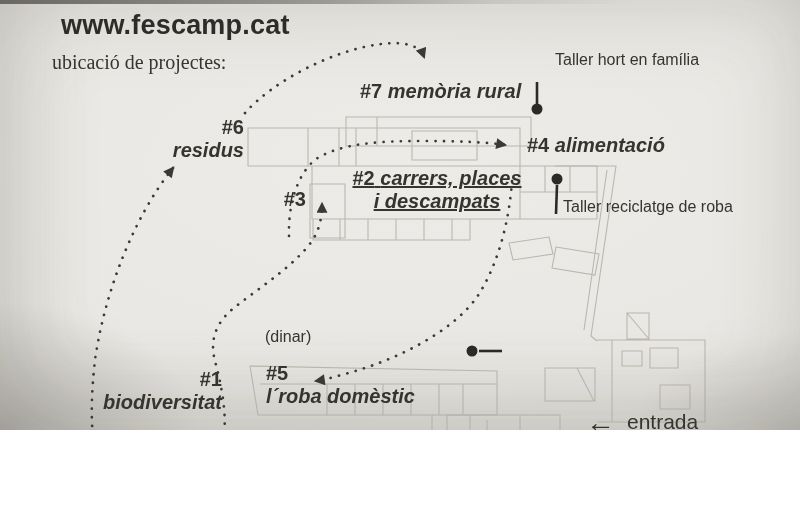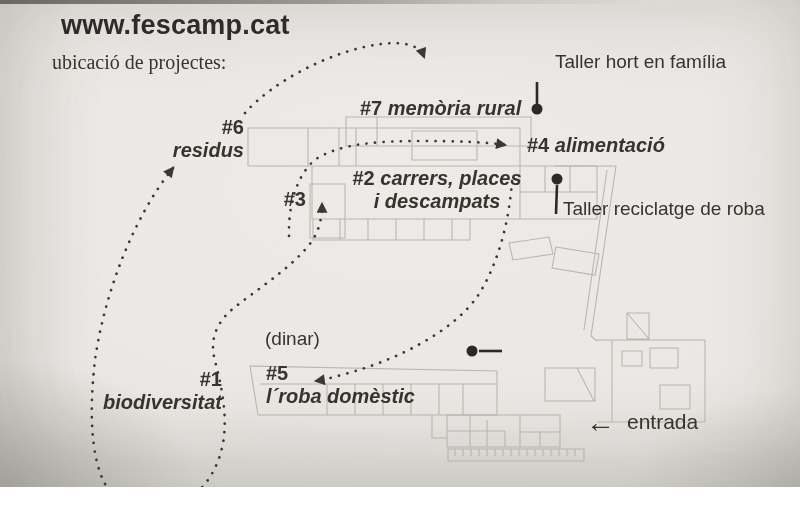--- a/index.html
+++ b/index.html
@@ -1,41 +1,41 @@
 <!DOCTYPE html>
 <html><head>
 <meta charset="utf-8">
 <style>
   html,body{margin:0;padding:0;}
   .photo{
-    position:relative;width:800px;height:487px;overflow:hidden;
+    position:relative;width:800px;height:430px;overflow:hidden;
     font-family:"Liberation Sans",sans-serif;
     background:
       radial-gradient(ellipse 120% 100% at 52% 38%, #edebe7 0%, #eae8e4 50%, #e3e1dc 75%, #d7d5d0 92%, #cac8c3 100%);
     box-shadow: inset 0 0 90px rgba(80,75,68,.18), inset 30px -40px 80px rgba(80,75,68,.10);
   }
   .top-edge{position:absolute;left:0;top:0;width:800px;height:4px;
     background:linear-gradient(to right,#6b6863 0%,#9b9893 40%,#c9c7c2 62%,rgba(201,199,194,0) 80%);}
   .corner-shade-bl{position:absolute;left:0;bottom:0;width:200px;height:130px;
     background:radial-gradient(ellipse at bottom left, rgba(70,66,60,.26), rgba(70,66,60,0) 70%);}
   .corner-shade-br{position:absolute;right:0;bottom:0;width:170px;height:100px;
     background:radial-gradient(ellipse at bottom right, rgba(70,66,60,.16), rgba(70,66,60,0) 70%);}
   svg.layer{position:absolute;left:0;top:0;}
   .txt{position:absolute;color:#36342f;white-space:nowrap;}
   .site-url{left:61px;top:10px;font-size:27px;font-weight:bold;letter-spacing:.2px;color:#2e2c29;}
   .subtitle{left:52px;top:51px;font-size:20px;font-family:Liberation Serif, serif;}
   .lbl{font-size:20px;font-weight:bold;line-height:23px;}
   .lbl .pid{font-style:normal;}
   .lbl .pname{font-style:italic;}
-  .plain{font-size:19px;}
-  .p7{left:360px;top:80px;margin-top:17px;}
+  .plain{font-size:16px;}
+  .p7{left:360px;top:80px;}
   .hort{left:555px;top:51px;}
   .p6{left:150px;top:116px;width:94px;text-align:right;white-space:normal;}
   .p4{left:527px;top:134px;}
-  .p2{left:327px;top:167px;width:220px;text-align:center;white-space:normal;}
+  .p2{left:327px;top:167px;width:220px;text-align:center;white-space:normal;text-decoration:underline;}
   .p3{left:180px;top:188px;width:126px;text-align:right;white-space:normal;}
   .reciclatge{left:563px;top:198px;}
   .dinar{left:265px;top:328px;}
   .mobiliari{left:506px;top:339px;}
   .p5{left:266px;top:362px;}
   .p1{left:100px;top:368px;width:122px;text-align:right;white-space:normal;}
   .entrada-arrow{left:586px;top:406px;font-size:29px;font-weight:bold;}
   .entrada{left:627px;top:410px;font-size:21px;}
 </style>
 </head>

